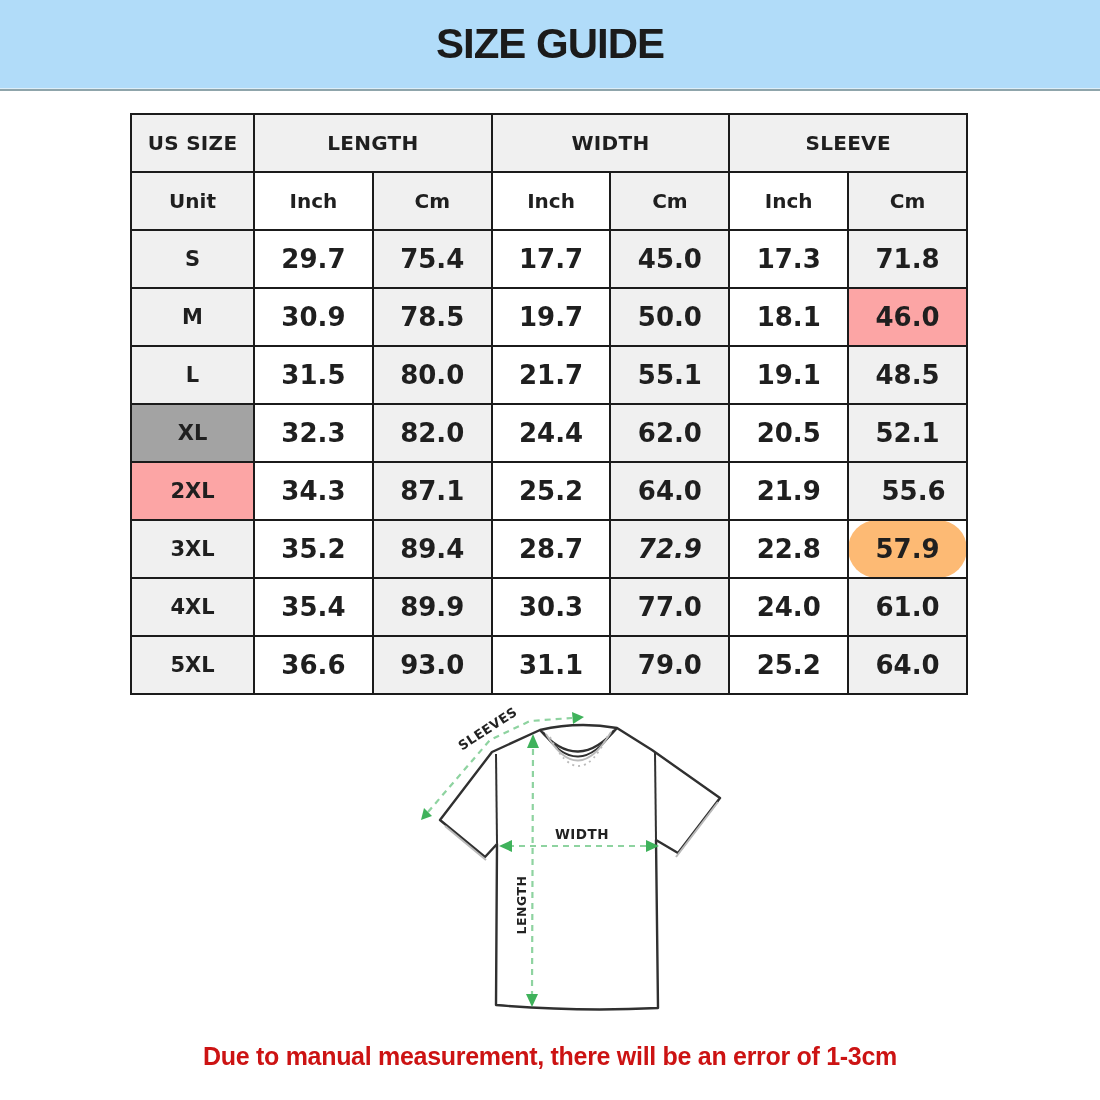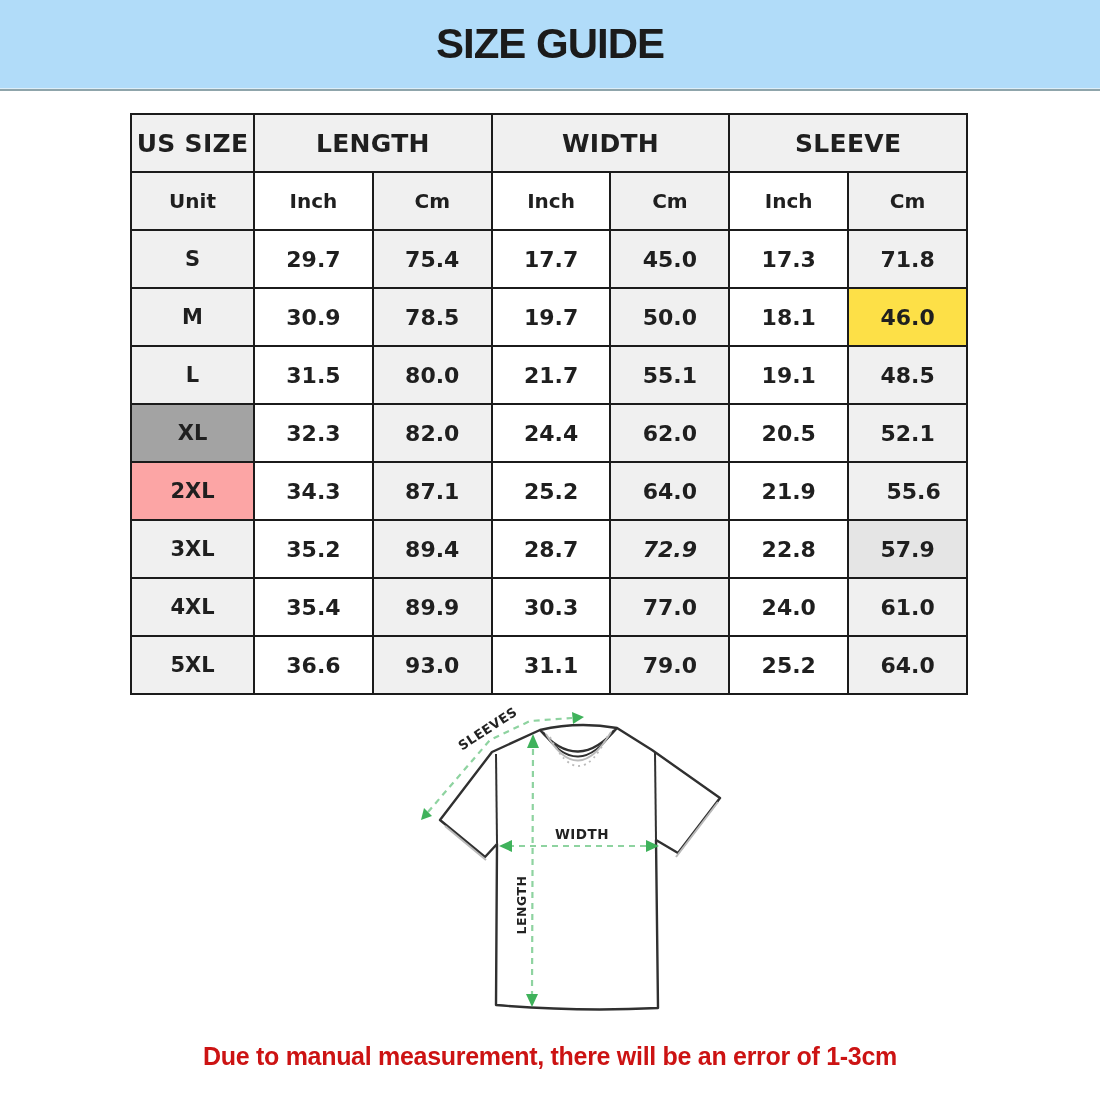--- a/index.html
+++ b/index.html
@@ -41,24 +41,24 @@
     border: 2px solid #1b1b1b;
     height: 56px;
     padding: 0;
     text-align: center;
     vertical-align: middle;
     font-weight: bold;
     color: #1f1f1f;
     background: #ffffff;
   }
   table.size-table .shade { background: #f0f0f0; }
-  table.size-table .hgroup { font-size: 25px; letter-spacing: 0.3px; }
+  table.size-table .hgroup { font-size: 20px; letter-spacing: 0.3px; }
   table.size-table .unit   { font-size: 20px; }
   table.size-table .sizelbl{ font-size: 21px; }
-  table.size-table .val    { font-size: 22px; }
+  table.size-table .val    { font-size: 26px; }
   .diagram {
     position: absolute;
     left: 400px; top: 690px;
     width: 390px; height: 350px;
   }
   .diagram text {
     font-family: "DejaVu Sans", sans-serif;
     font-weight: bold;
     fill: #222222;
   }
@@ -118,21 +118,21 @@
           <td class="val">17.3</td>
           <td class="shade val" style="background: rgb(240, 240, 240);">71.8</td>
         </tr>
         <tr>
           <th class="shade sizelbl" style="background: rgb(240, 240, 240);">M</th>
           <td class="val">30.9</td>
           <td class="shade val" style="background: rgb(240, 240, 240);">78.5</td>
           <td class="val">19.7</td>
           <td class="shade val" style="background: rgb(240, 240, 240);">50.0</td>
           <td class="val">18.1</td>
-          <td class="shade val" style="background: #fde047;">46.0</td>
+          <td class="shade val" style="background: #fca5a5;">46.0</td>
         </tr>
         <tr>
           <th class="shade sizelbl" style="background: rgb(240, 240, 240);">L</th>
           <td class="val">31.5</td>
           <td class="shade val" style="background: rgb(240, 240, 240);">80.0</td>
           <td class="val">21.7</td>
           <td class="shade val" style="background: rgb(240, 240, 240);">55.1</td>
           <td class="val">19.1</td>
           <td class="shade val" style="background: rgb(240, 240, 240);">48.5</td>
         </tr>
@@ -154,21 +154,21 @@
           <td class="val">21.9</td>
           <td class="shade val" style="background: rgb(240, 240, 240); padding-left: 12px;">55.6</td>
         </tr>
         <tr>
           <th class="shade sizelbl" style="background: rgb(240, 240, 240);">3XL</th>
           <td class="val">35.2</td>
           <td class="shade val" style="background: rgb(240, 240, 240);">89.4</td>
           <td class="val">28.7</td>
           <td class="shade val" style="background: rgb(240, 240, 240); font-style: italic;">72.9</td>
           <td class="val">22.8</td>
-          <td class="shade val" style="background: #e5e5e5;">57.9</td>
+          <td class="shade val" style="background: #fdba74; border-radius: 29px;">57.9</td>
         </tr>
         <tr>
           <th class="shade sizelbl" style="background: rgb(240, 240, 240);">4XL</th>
           <td class="val">35.4</td>
           <td class="shade val" style="background: rgb(240, 240, 240); margin-left: 48px;">89.9</td>
           <td class="val">30.3</td>
           <td class="shade val" style="background: rgb(240, 240, 240);">77.0</td>
           <td class="val">24.0</td>
           <td class="shade val" style="background: rgb(240, 240, 240);">61.0</td>
         </tr>

